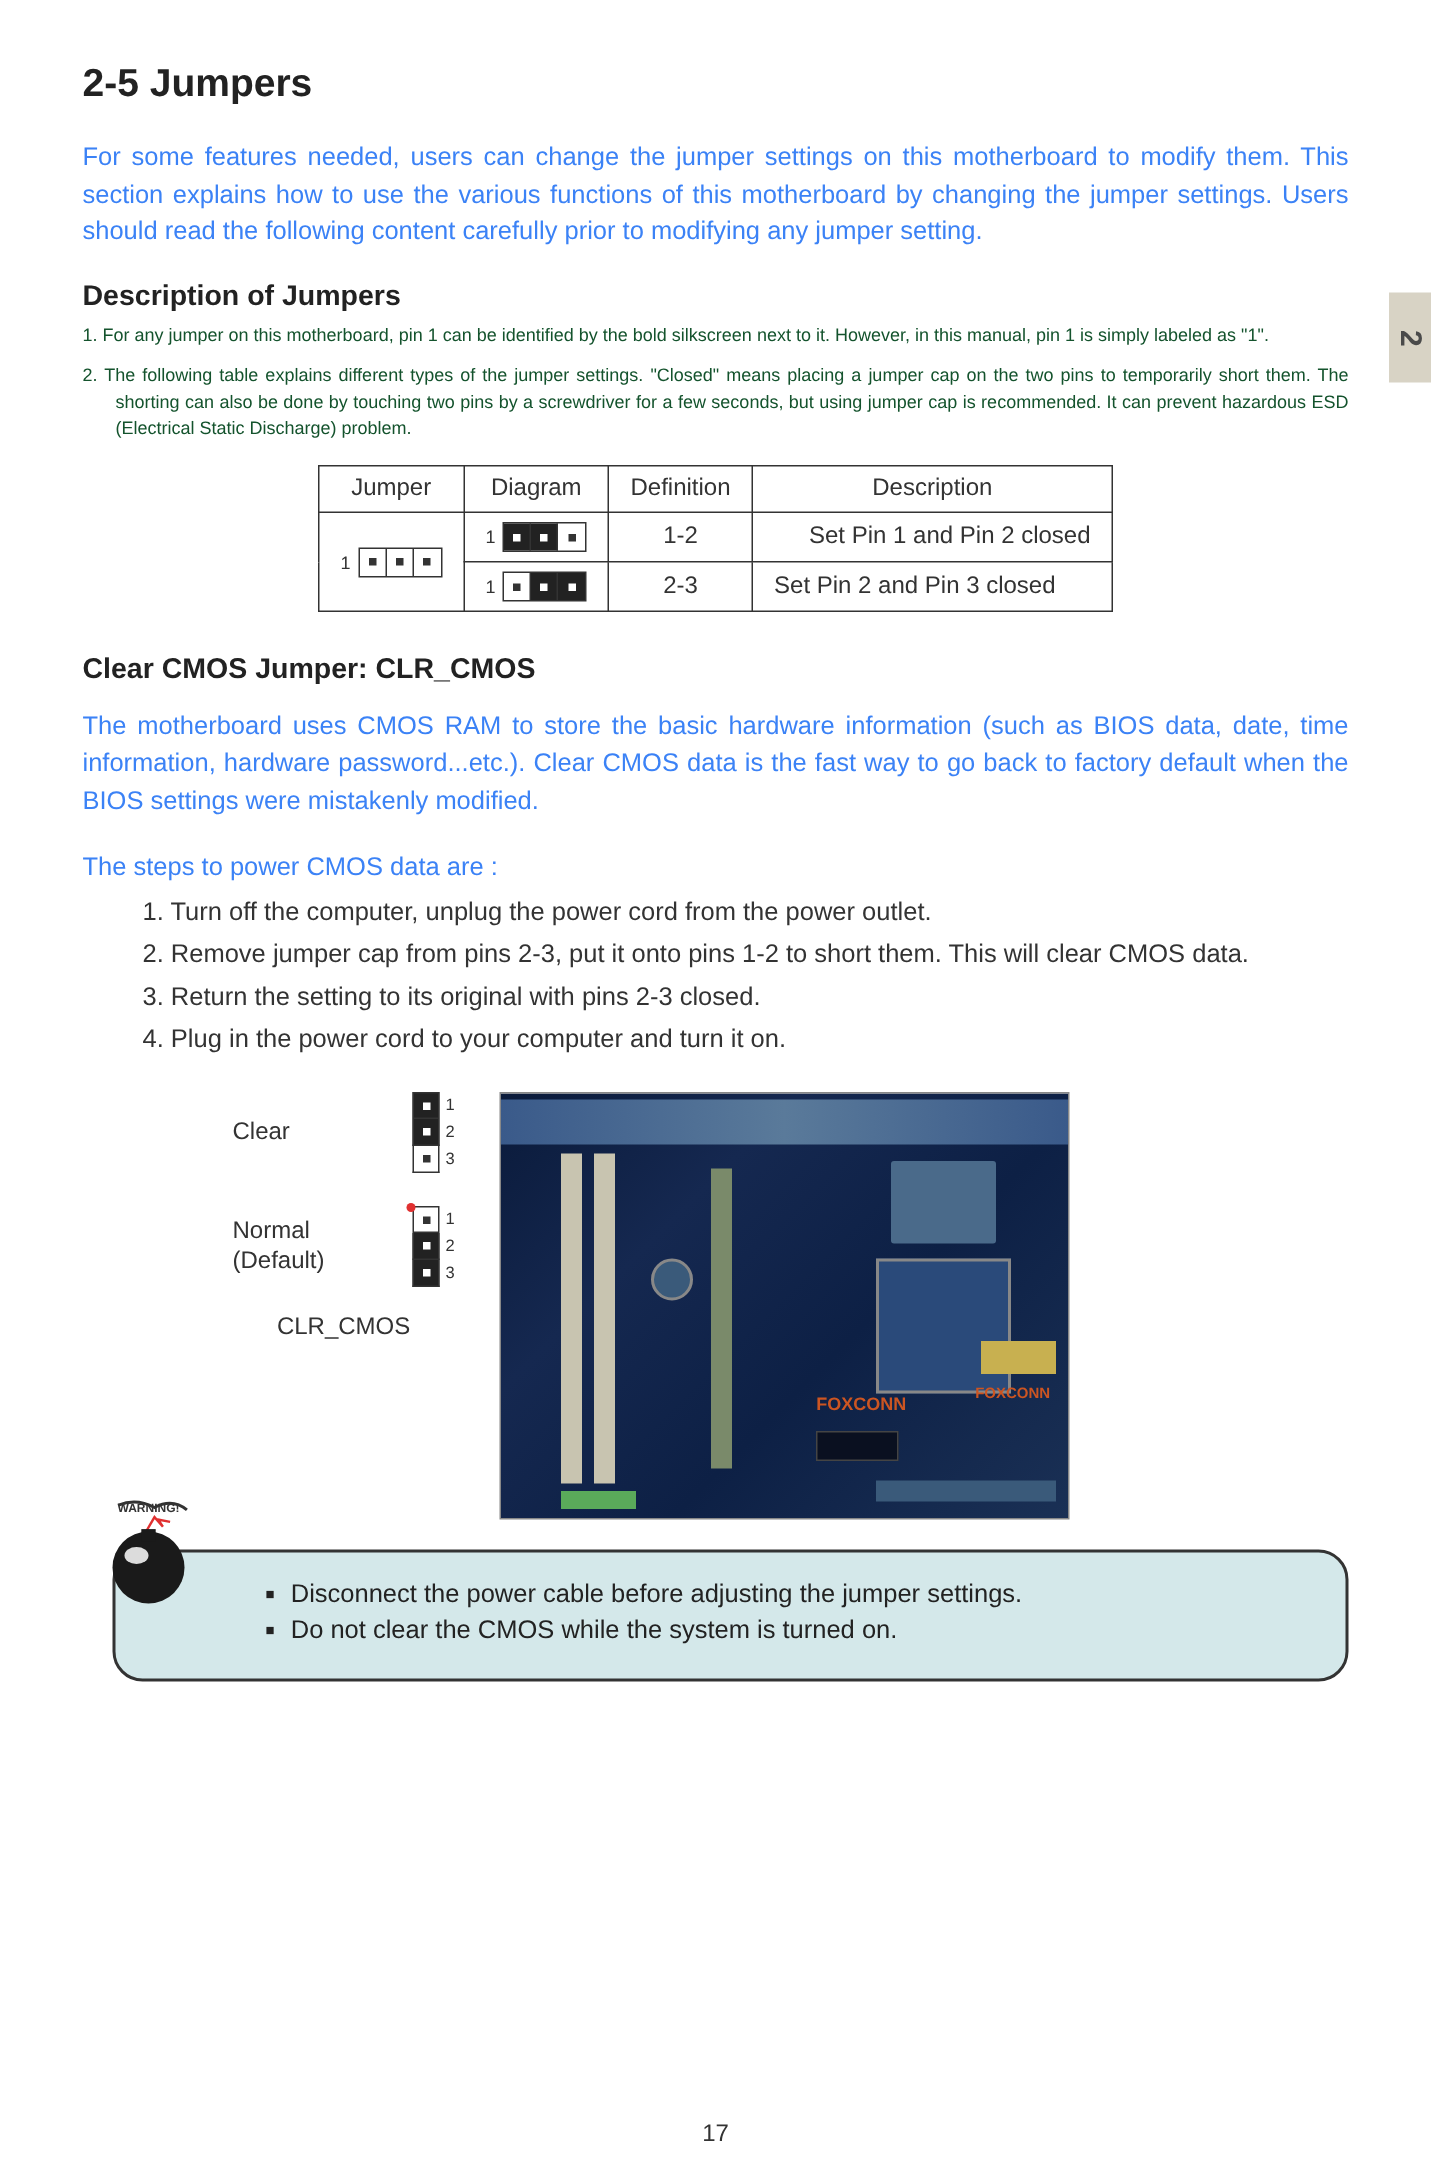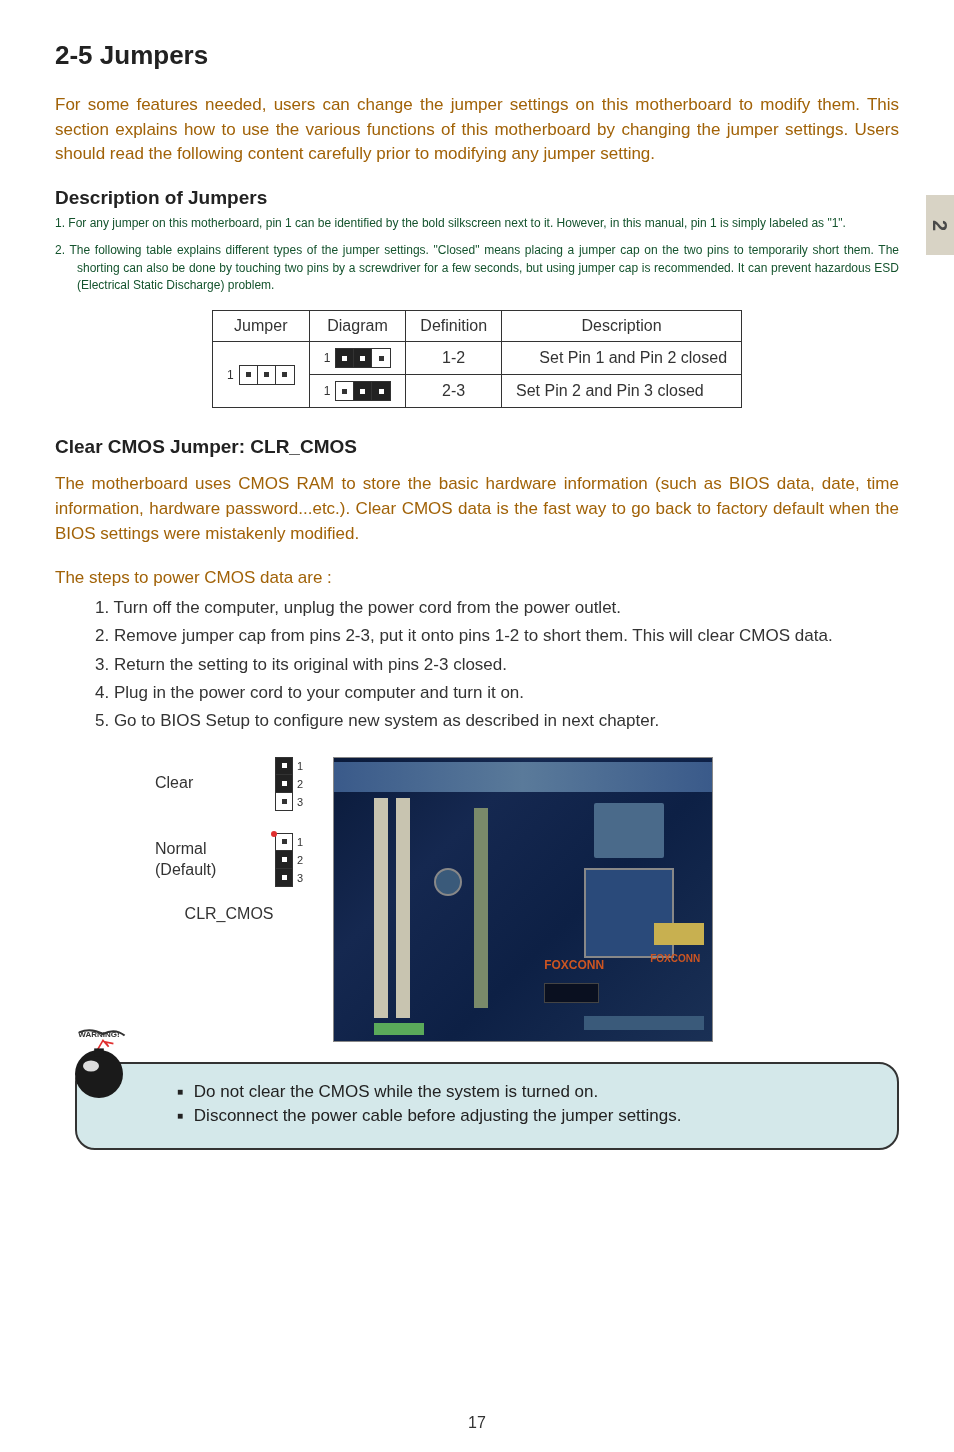--- a/index.html
+++ b/index.html
@@ -31,21 +31,21 @@
     font-size: 26px;
     font-weight: bold;
     color: #222;
     margin-bottom: 22px;
   }
   p.body {
     font-size: 17px;
     line-height: 1.45;
     text-align: justify;
     margin-bottom: 20px;
-    color: #a16207;
+    color: #3b82f6;
   }
   h2.subhead {
     font-size: 19px;
     font-weight: bold;
     margin-bottom: 6px;
     color: #222;
   }
   .numbered {
     font-size: 12px;
     line-height: 1.45;
@@ -259,21 +259,20 @@
 
 <h2 class="subhead" style="margin-bottom:14px">Clear CMOS Jumper: CLR_CMOS</h2>
 <p class="body">The motherboard uses CMOS RAM to store the basic hardware information (such as BIOS data, date, time information, hardware password...etc.). Clear CMOS data is the fast way to go back to factory default when the BIOS settings were mistakenly modified.</p>
 
 <p class="body" style="margin-bottom:4px">The steps to power CMOS data are :</p>
 <div class="steps-list">
   <div class="step">1. Turn off the computer, unplug the power cord from the power outlet.</div>
   <div class="step">2. Remove jumper cap from pins 2-3, put it onto pins 1-2 to short them. This will clear CMOS data.</div>
   <div class="step">3. Return the setting to its original with pins 2-3 closed.</div>
   <div class="step">4. Plug in the power cord to your computer and turn it on.</div>
-  <div class="step">5. Go to BIOS Setup to configure new system as described in next chapter.</div>
 </div>
 
 <div class="figure-row">
   <div style="position:relative">
     <div class="pin-config">
       <div class="pin-config-item">
         <div class="pin-config-label">Clear</div>
         <div class="vpin">
           <div class="vpin-row">
               <div class="vpin-cell closed">
@@ -346,18 +345,18 @@
 <div class="warning-box">
   <svg class="warning-icon" viewBox="0 0 100 100">
     <path d="M 25 8 Q 40 2 55 10 Q 70 2 82 12" stroke="#333" stroke-width="2.5" fill="none"></path>
     <text x="50" y="14" text-anchor="middle" font-size="10" font-weight="bold" fill="#333">WARNING!</text>
     <path d="M 48 30 L 55 18 L 62 26 L 58 20 L 68 22" stroke="#e03030" stroke-width="2" fill="none"></path>
     <circle cx="50" cy="60" r="30" fill="#1a1a1a"></circle>
     <ellipse cx="40" cy="50" rx="10" ry="7" fill="#fff" opacity="0.85"></ellipse>
     <rect x="44" y="28" width="12" height="10" fill="#1a1a1a"></rect>
   </svg>
   <ul>
+    <li>Disconnect the power cable before adjusting the jumper settings.</li>
     <li>Do not clear the CMOS while the system is turned on.</li>
-    <li>Disconnect the power cable before adjusting the jumper settings.</li>
   </ul>
 </div>
 
 <div class="page-num">17</div>
 
 </body></html>

